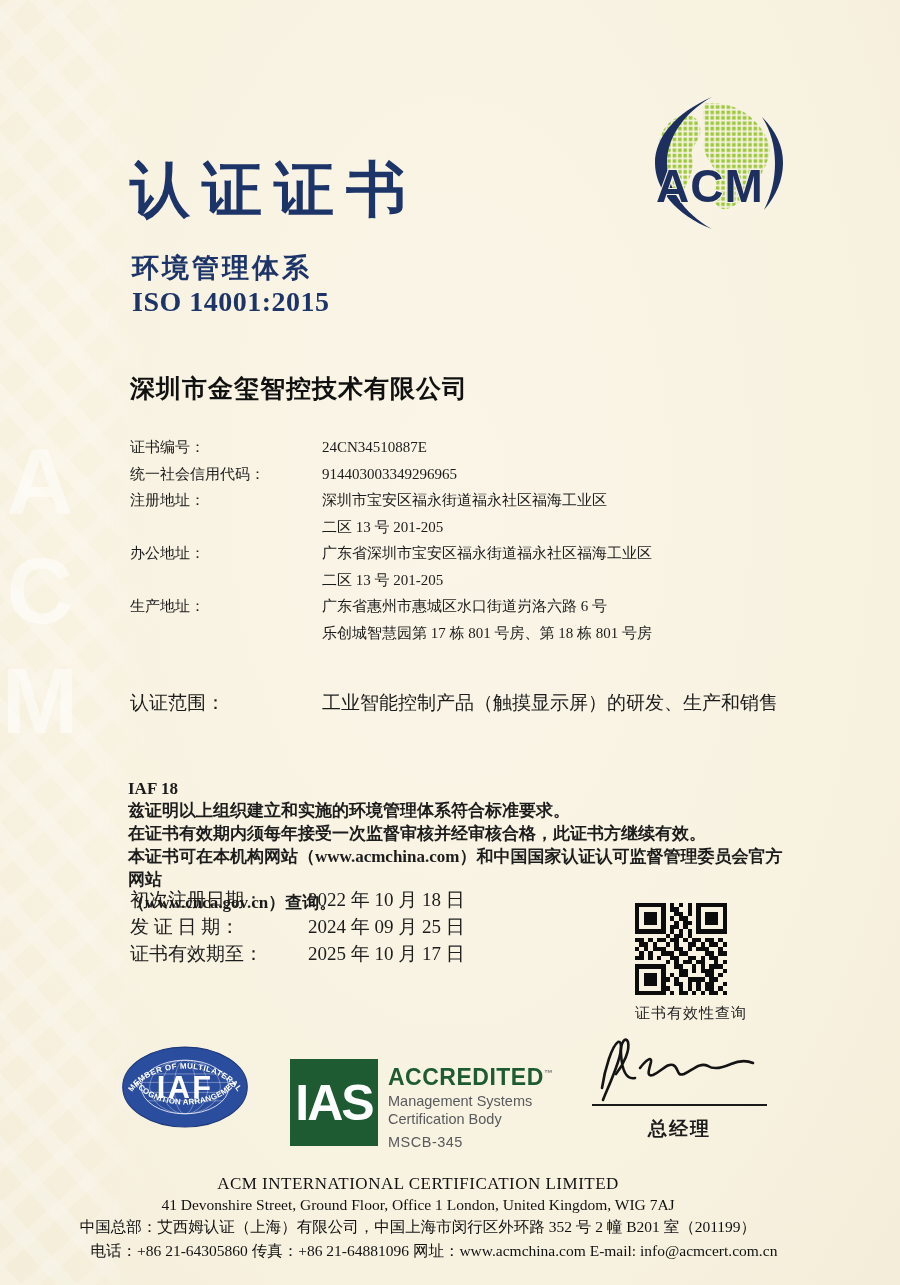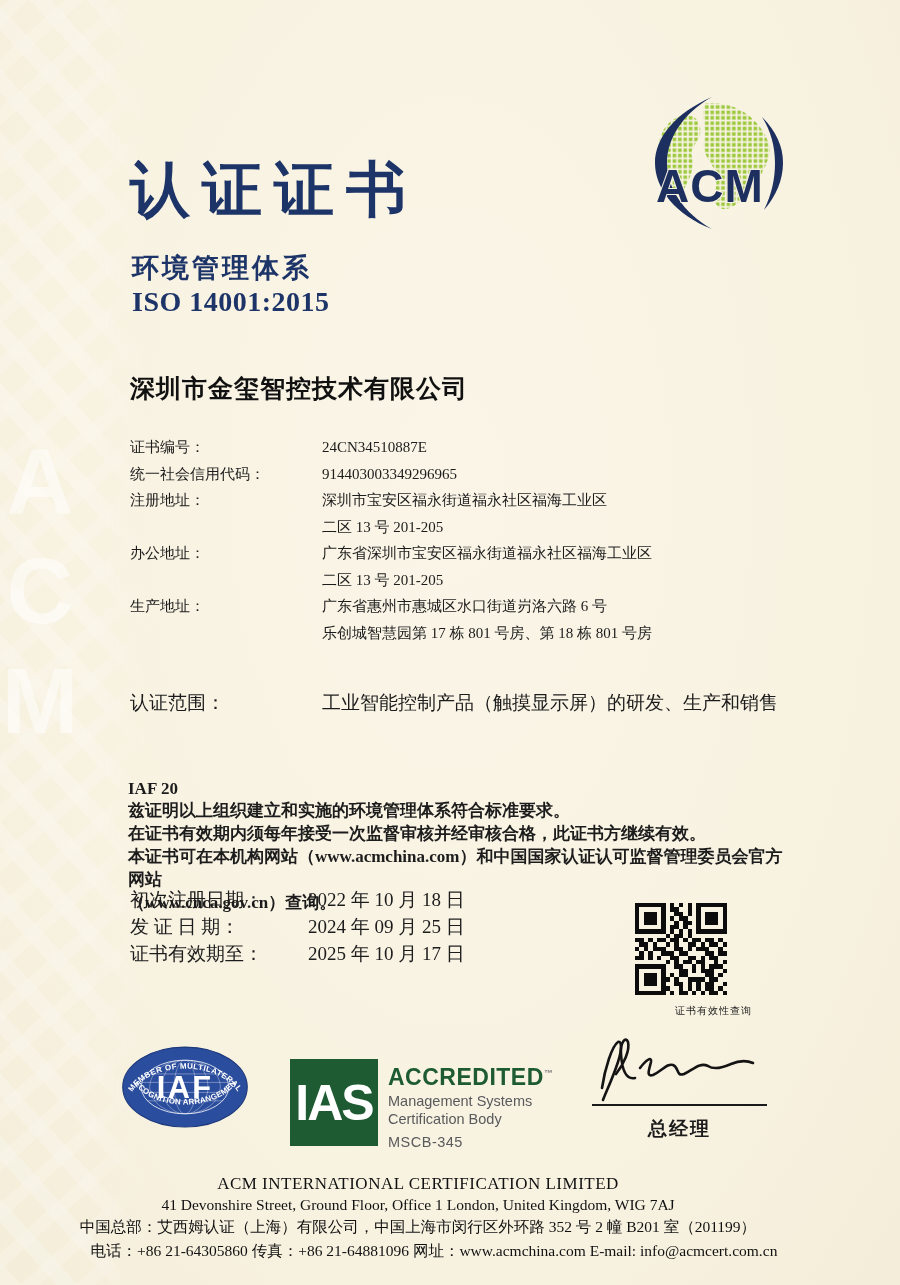--- a/index.html
+++ b/index.html
@@ -54,21 +54,21 @@
   .frow .val{flex:1;}
   .scope{position:absolute;left:130px;top:690px;width:700px;font-size:19px;display:flex;}
   .scope .lab{width:192px;flex:none;}
   .iafcode{position:absolute;left:128px;top:779px;font-size:17px;font-weight:bold;}
   .statement{position:absolute;left:128px;top:799px;width:660px;font-size:17px;font-weight:bold;line-height:23px;}
   .dates{position:absolute;left:130px;top:886px;width:470px;font-size:19px;line-height:27px;}
   .drow{display:flex;}
   .drow .lab{width:178px;flex:none;}
   .qr{position:absolute;left:635px;top:903px;width:92px;text-align:center;}
   .qr svg{display:block;width:92px;height:92px;}
-  .qr-cap{margin-top:9px;font-size:10px;color:#222;letter-spacing:1px;white-space:nowrap;margin-left:40px;}
+  .qr-cap{margin-top:9px;font-size:15px;color:#222;letter-spacing:1px;white-space:nowrap;}
   .iaf-logo{position:absolute;left:122px;top:1046px;width:126px;height:82px;}
   .ias{position:absolute;left:290px;top:1043px;display:flex;margin-top:16px;}
   .ias-box{
     width:88px;height:87px;background:#1e5b33;color:#fff;
     font-family:"Liberation Sans","DejaVu Sans",sans-serif;
     font-weight:bold;font-size:50px;letter-spacing:-2px;
     display:flex;align-items:center;justify-content:center;
   }
   .ias-txt{margin-left:10px;font-family:"Liberation Sans","DejaVu Sans",sans-serif;padding-top:7px;}
   .ias-acc{font-size:23px;font-weight:bold;color:#1e5b33;letter-spacing:.5px;line-height:1;}
@@ -155,21 +155,21 @@
         <div>乐创城智慧园第 17 栋 801 号房、第 18 栋 801 号房</div>
       </div>
     </div>
   </div>
 
   <div class="scope">
     <div class="lab">认证范围：</div>
     <div class="val">工业智能控制产品（触摸显示屏）的研发、生产和销售</div>
   </div>
 
-  <div class="iafcode">IAF 20</div>
+  <div class="iafcode">IAF 18</div>
   <div class="statement">
     <div>兹证明以上组织建立和实施的环境管理体系符合标准要求。</div>
     <div>在证书有效期内须每年接受一次监督审核并经审核合格，此证书方继续有效。</div>
     <div>本证书可在本机构网站（www.acmchina.com）和中国国家认证认可监督管理委员会官方网站</div>
     <div>（www.cnca.gov.cn）查询。</div>
   </div>
 
   <div class="dates">
     <div class="drow">
       <div class="lab">初次注册日期：</div>

